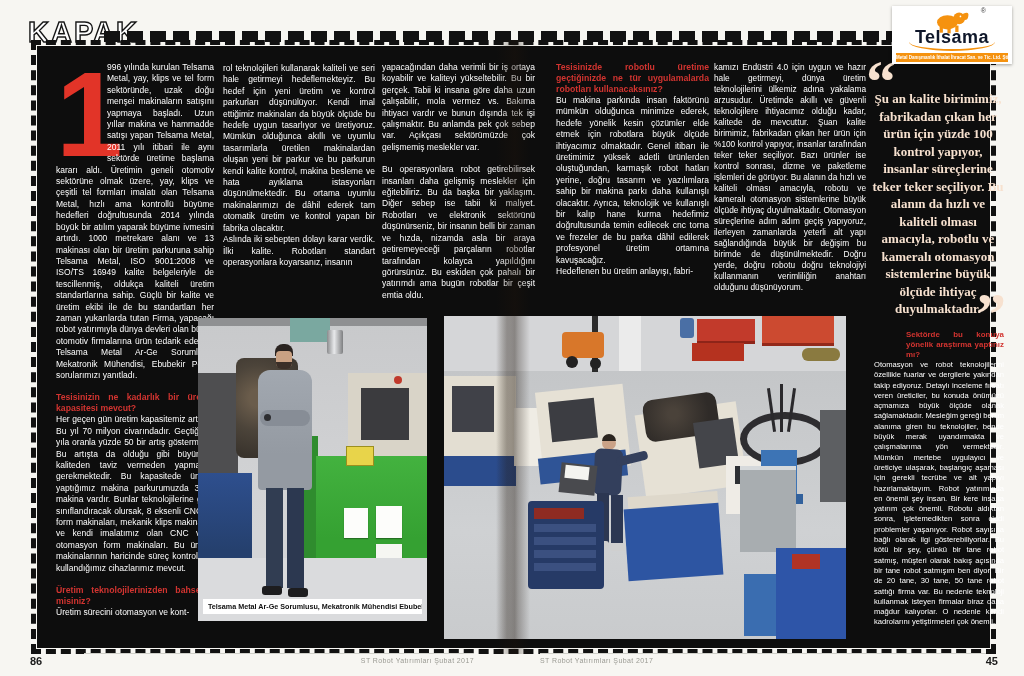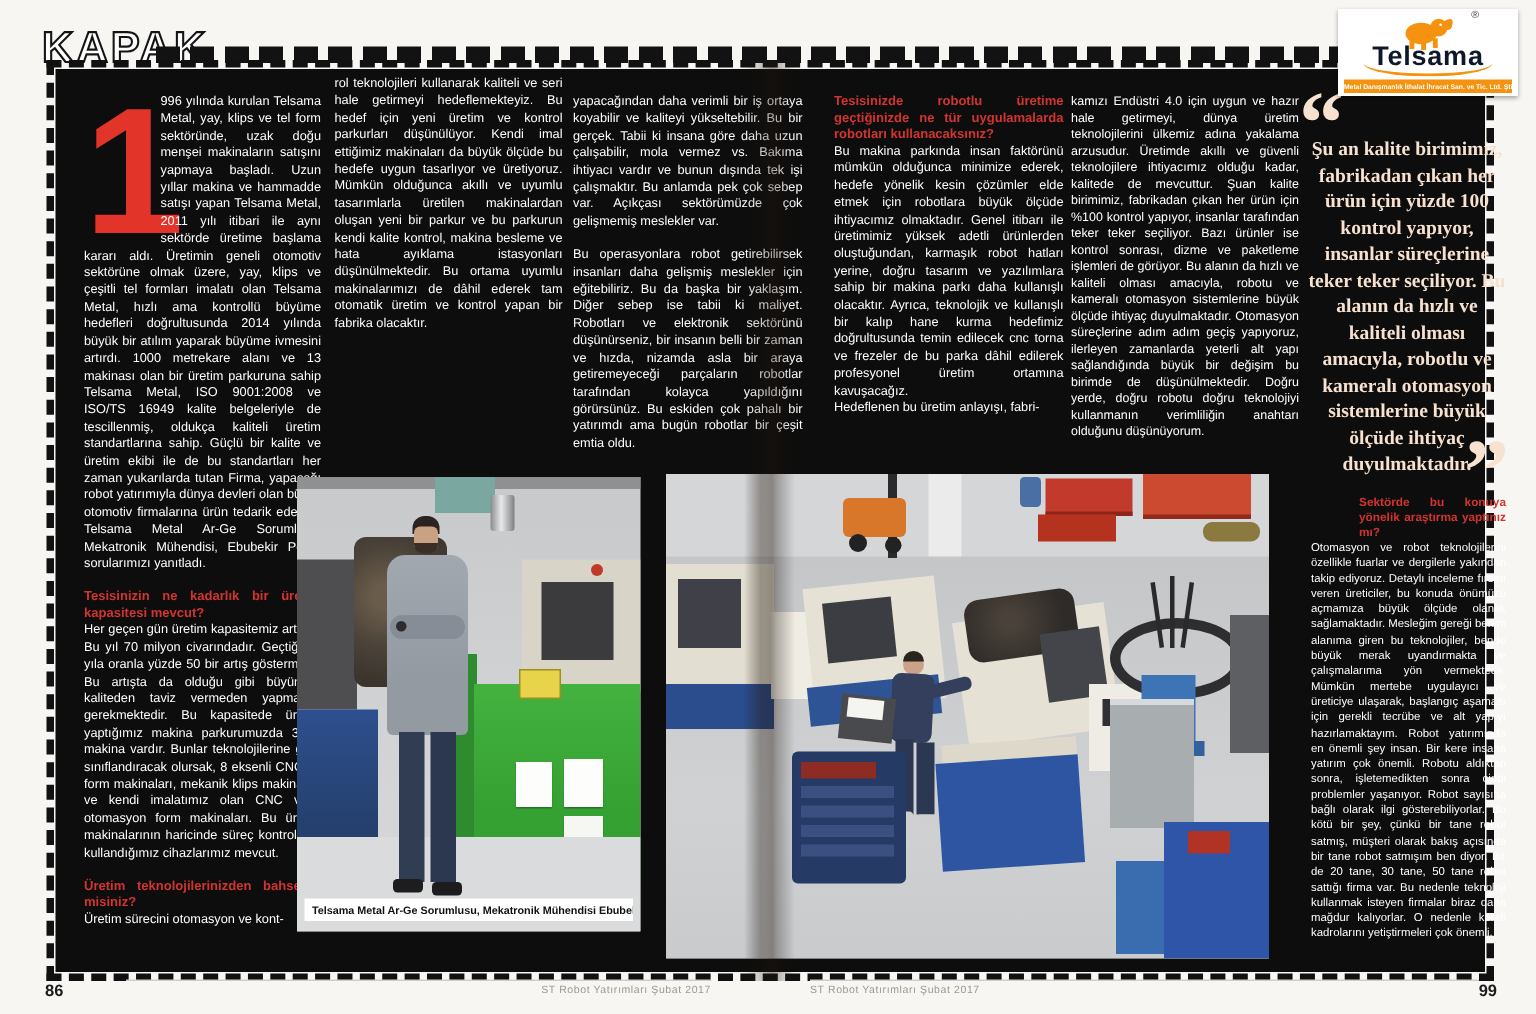--- a/index.html
+++ b/index.html
@@ -112,22 +112,23 @@
 </div>
 
 <div class="col" style="left:56px;top:62px;width:158px;">
   <p><span class="dropcap">1</span><span>996 yılında kurulan Telsama Metal, yay, klips ve tel form sektöründe, uzak doğu menşei makinaların satışını yapmaya başladı. Uzun yıllar makina ve hammadde satışı yapan Telsama Metal, 2011 yılı itibari ile aynı sektörde üretime başlama kararı aldı. Üretimin geneli otomotiv sektörüne olmak üzere, yay, klips ve çeşitli tel formları imalatı olan Telsama Metal, hızlı ama kontrollü büyüme hedefleri doğrultusunda 2014 yılında büyük bir atılım yaparak büyüme ivmesini artırdı. 1000 metrekare alanı ve 13 makinası olan bir üretim parkuruna sahip Telsama Metal, ISO 9001:2008 ve ISO/TS 16949 kalite belgeleriyle de tescillenmiş, oldukça kaliteli üretim standartlarına sahip. Güçlü bir kalite ve üretim ekibi ile de bu standartları her zaman yukarılarda tutan Firma, yapacağı robot yatırımıyla dünya devleri olan büyük otomotiv firmalarına ürün tedarik edecek. Telsama Metal Ar-Ge Sorumlusu, Mekatronik Mühendisi, Ebubekir Peker sorularımızı yanıtladı.</span></p>
   <h3 class="red-h">Tesisinizin ne kadarlık bir üretim kapasitesi mevcut?</h3>
   <p>Her geçen gün üretim kapasitemiz artıyor. Bu yıl 70 milyon civarındadır. Geçtiğimiz yıla oranla yüzde 50 bir artış göstermiştir. Bu artışta da olduğu gibi büyümeyi kaliteden taviz vermeden yapmamız gerekmektedir. Bu kapasitede üretim yaptığımız makina parkurumuzda 3 tip makina vardır. Bunlar teknolojilerine göre sınıflandıracak olursak, 8 eksenli CNC tel form makinaları, mekanik klips makinaları ve kendi imalatımız olan CNC veya otomasyon form makinaları. Bu üretim makinalarının haricinde süreç kontrol için kullandığımız cihazlarımız mevcut.</p>
   <h3 class="red-h">Üretim teknolojilerinizden bahseder misiniz?</h3>
   <p>Üretim sürecini otomasyon ve kont-</p>
 </div>
 
-<div class="col" style="left:223px;top:50px;width:152px;">
+<div class="col" style="left:223px;top:63px;width:152px;">
   <p>rol teknolojileri kullanarak kaliteli ve seri hale getirmeyi hedeflemekteyiz. Bu hedef için yeni üretim ve kontrol parkurları düşünülüyor. Kendi imal ettiğimiz makinaları da büyük ölçüde bu hedefe uygun tasarlıyor ve üretiyoruz. Mümkün olduğunca akıllı ve uyumlu tasarımlarla üretilen makinalardan oluşan yeni bir parkur ve bu parkurun kendi kalite kontrol, makina besleme ve hata ayıklama istasyonları düşünülmektedir. Bu ortama uyumlu makinalarımızı de dâhil ederek tam otomatik üretim ve kontrol yapan bir fabrika olacaktır.</p>
+  <p>Aslında iki sebepten dolayı karar verdik. İlki kalite. Robotları standart operasyonlara koyarsanız, insanın</p>
 </div>
 
 <div class="col" style="left:382px;top:62px;width:153px;">
   <p>yapacağından daha verimli bir iş ortaya koyabilir ve kaliteyi yükseltebilir. Bu bir gerçek. Tabii ki insana göre daha uzun çalışabilir, mola vermez vs. Bakıma ihtiyacı vardır ve bunun dışında tek işi çalışmaktır. Bu anlamda pek çok sebep var. Açıkçası sektörümüzde çok gelişmemiş meslekler var.</p>
   <p class="gap">Bu operasyonlara robot getirebilirsek insanları daha gelişmiş meslekler için eğitebiliriz. Bu da başka bir yaklaşım. Diğer sebep ise tabii ki maliyet. Robotları ve elektronik sektörünü düşünürseniz, bir insanın belli bir zaman ve hızda, nizamda asla bir araya getiremeyeceği parçaların robotlar tarafından kolayca yapıldığını görürsünüz. Bu eskiden çok pahalı bir yatırımdı ama bugün robotlar bir çeşit emtia oldu.</p>
 </div>
 
 <div class="col" style="left:556px;top:62px;width:153px;">
   <h3 class="red-h first">Tesisinizde robotlu üretime geçtiğinizde ne tür uygulamalarda robotları kullanacaksınız?</h3>
   <p>Bu makina parkında insan faktörünü mümkün olduğunca minimize ederek, hedefe yönelik kesin çözümler elde etmek için robotlara büyük ölçüde ihtiyacımız olmaktadır. Genel itibarı ile üretimimiz yüksek adetli ürünlerden oluştuğundan, karmaşık robot hatları yerine, doğru tasarım ve yazılımlara sahip bir makina parkı daha kullanışlı olacaktır. Ayrıca, teknolojik ve kullanışlı bir kalıp hane kurma hedefimiz doğrultusunda temin edilecek cnc torna ve frezeler de bu parka dâhil edilerek profesyonel üretim ortamına kavuşacağız.</p>
@@ -242,15 +243,15 @@
   <div style="left:348px;top:238px;width:28px;height:15px;background:#b03325;"></div>
   <div style="left:376px;top:94px;width:26px;height:92px;background:#5d5f62;"></div>
   <div style="left:52px;top:0;width:22px;height:323px;background:linear-gradient(90deg,rgba(0,0,0,0) 0%,rgba(40,30,20,0.22) 50%,rgba(0,0,0,0) 100%);"></div>
 </div>
 
 <div class="fold-shadow"></div>
 
 <div class="footrule" style="left:84px;width:390px;"></div>
 <div class="footrule" style="left:540px;width:446px;"></div>
 <div class="pageno" style="left:30px;">86</div>
-<div class="pageno" style="right:26px;">99</div>
+<div class="pageno" style="right:26px;">45</div>
 <div class="foottext" style="left:330px;width:144px;text-align:right;">ST Robot Yatırımları Şubat 2017</div>
 <div class="foottext" style="left:540px;">ST Robot Yatırımları Şubat 2017</div>
 
 </body></html>

